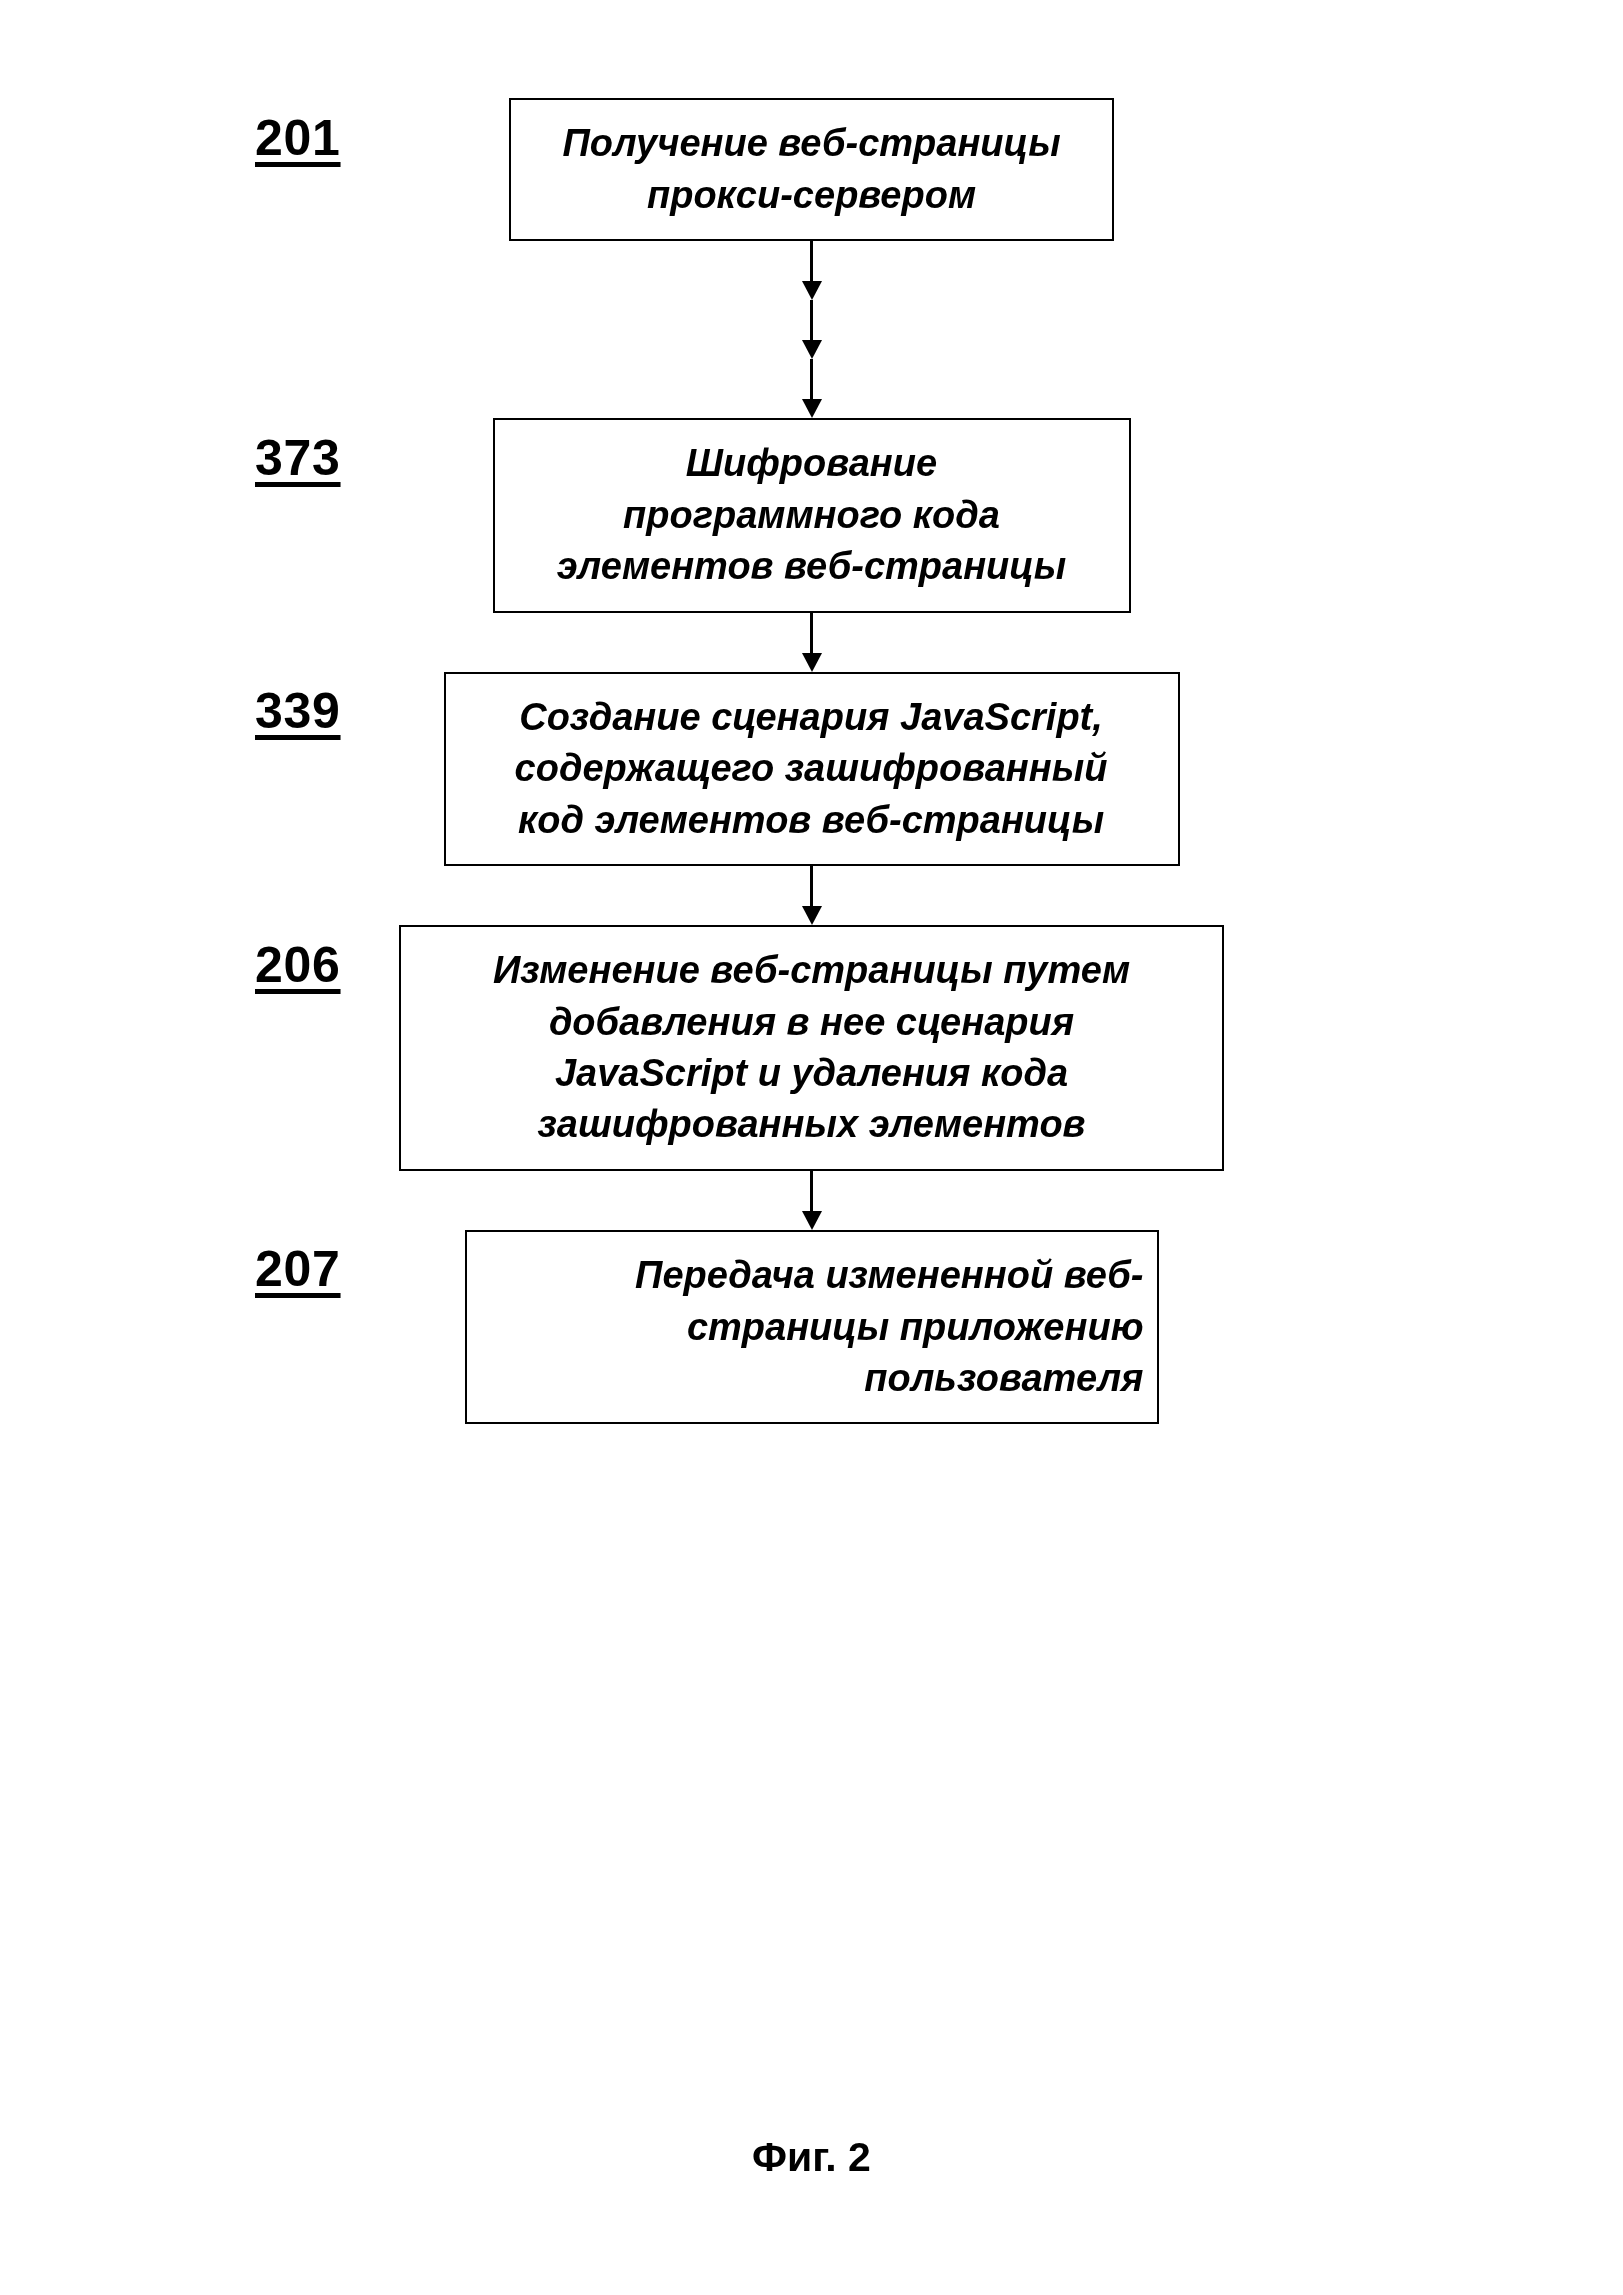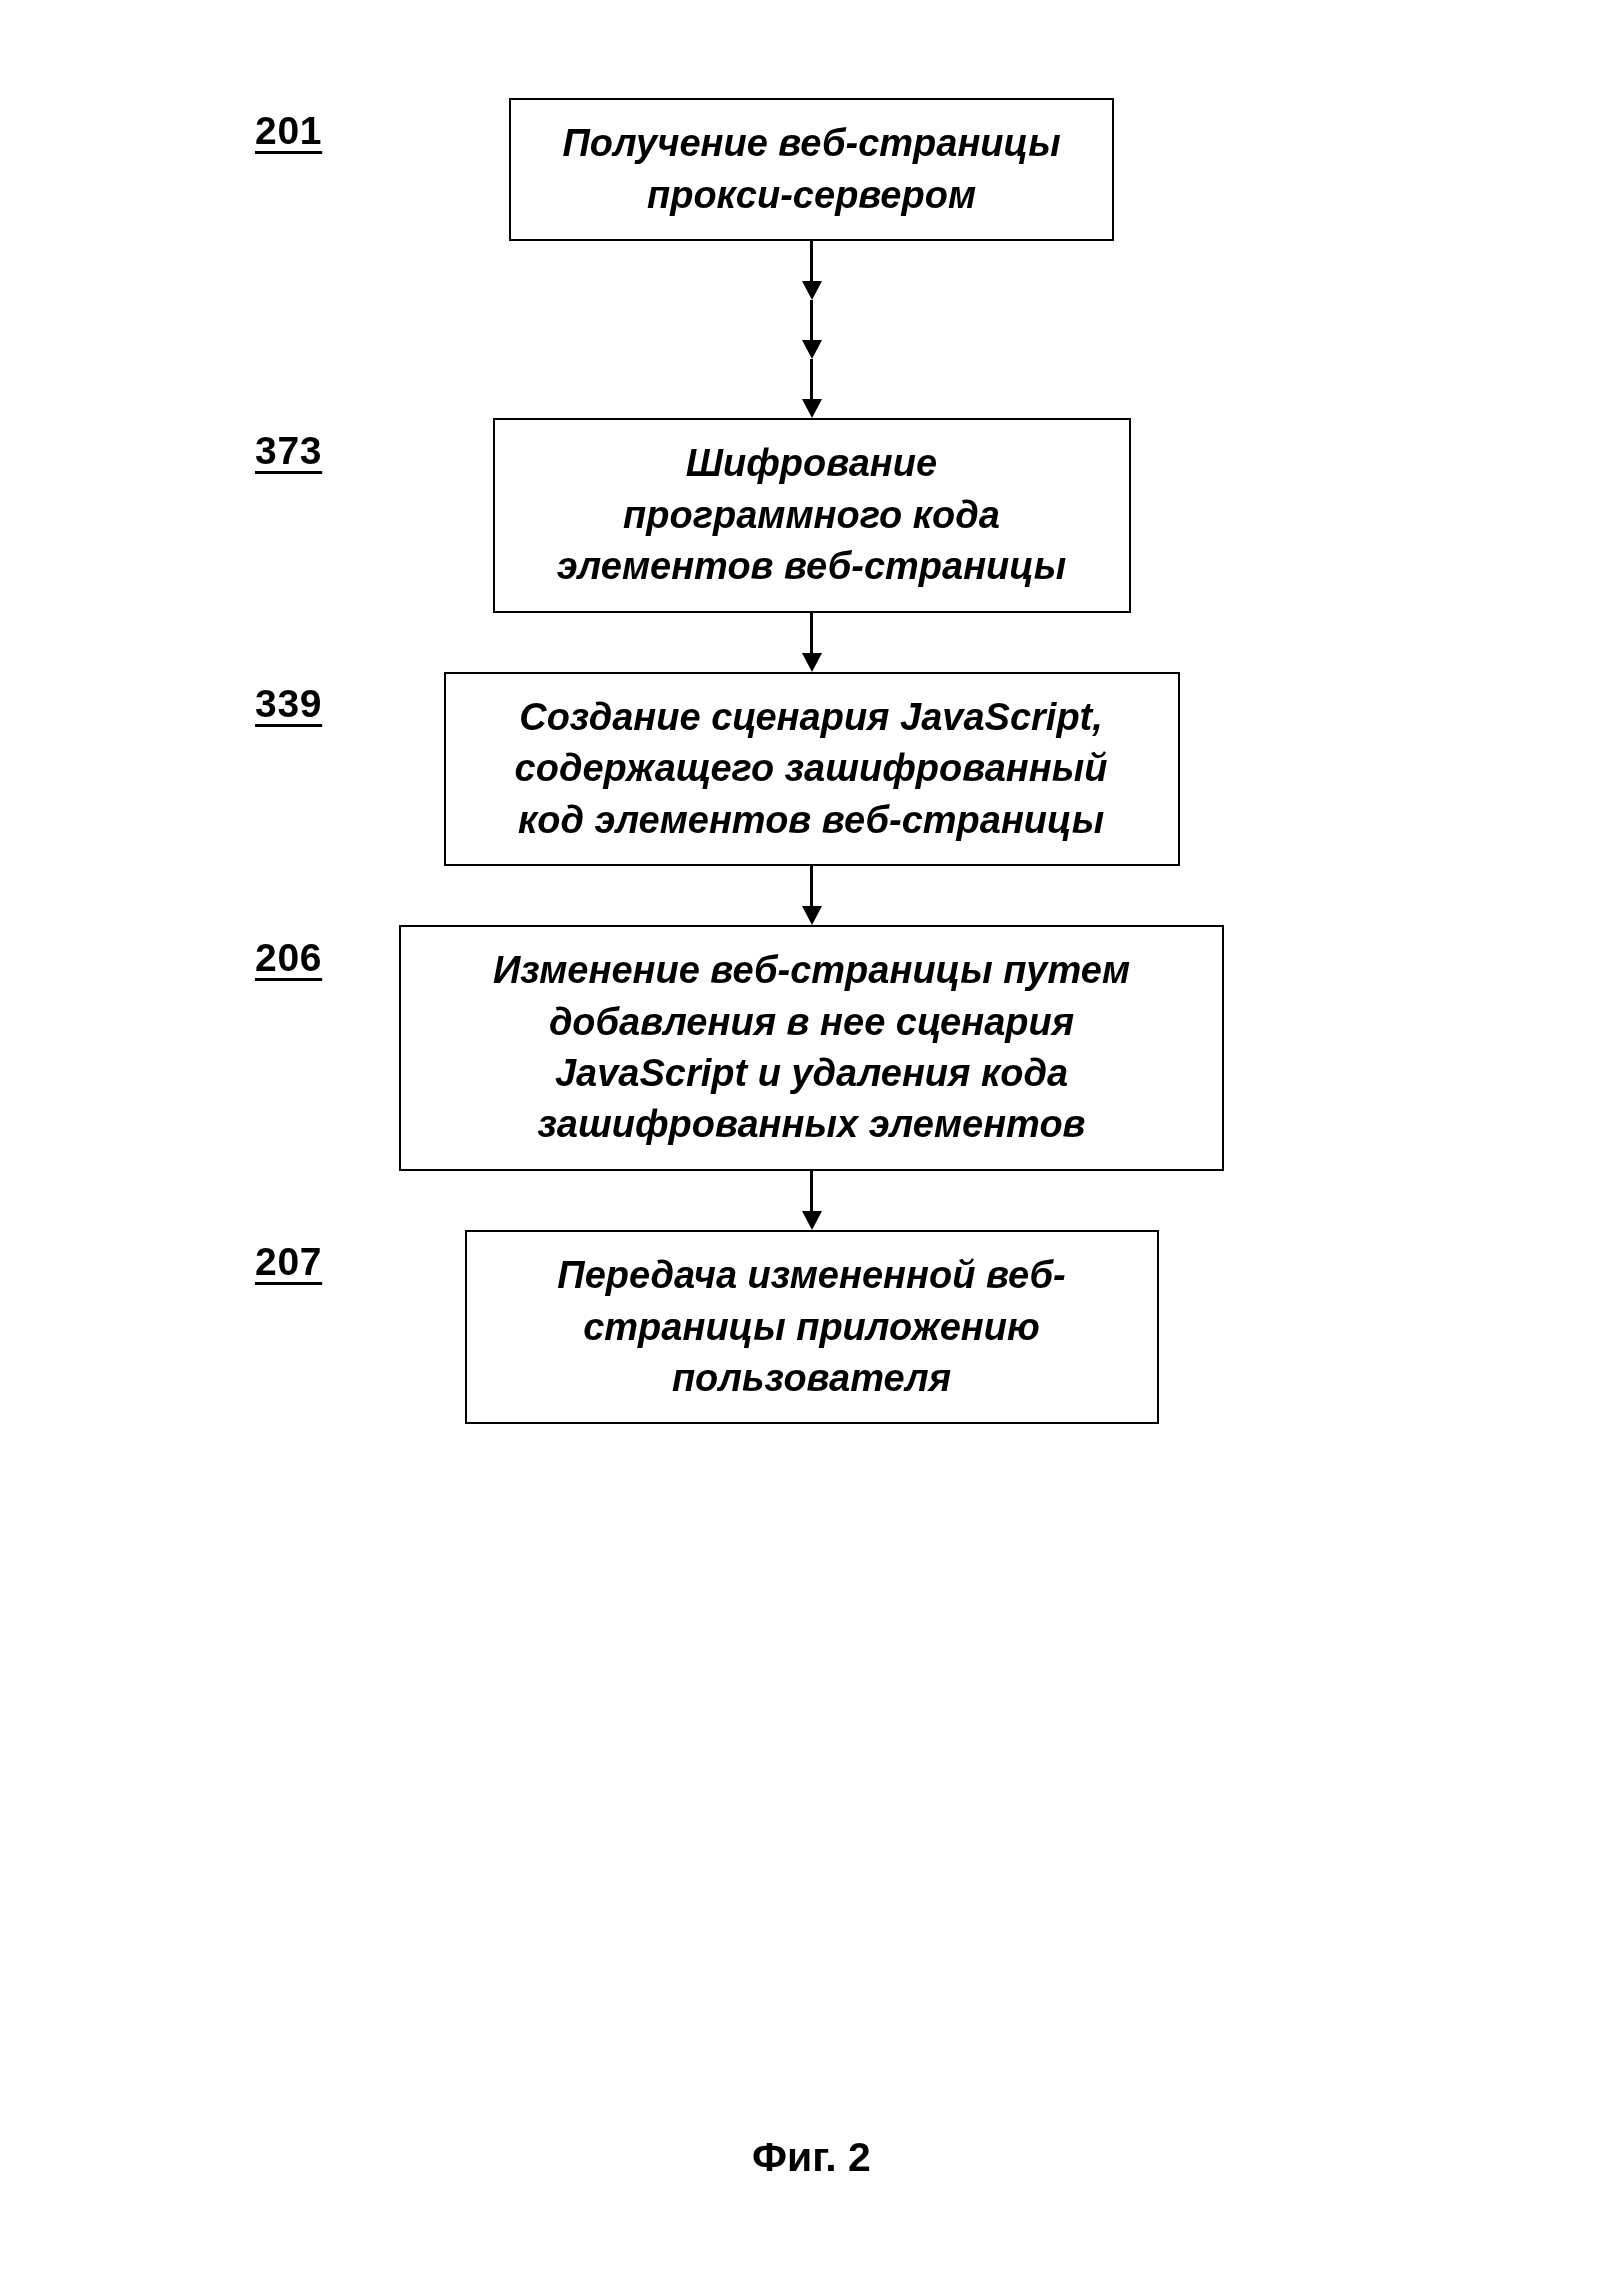--- a/index.html
+++ b/index.html
@@ -28,21 +28,21 @@
   .step {
     position: relative;
     width: 100%;
     display: flex;
     justify-content: center;
   }
   .num {
     position: absolute;
     left: 255px;
     top: 10.5px;
-    font-size: 39px;
+    font-size: 50px;
     font-weight: bold;
     text-decoration: underline;
     text-underline-offset: 6.5px;
     letter-spacing: 0.7px;
   }
   .box {
     border: 2px solid #000000;
     box-sizing: border-box;
     text-align: center;
     font-size: 38px;
@@ -52,21 +52,21 @@
     white-space: pre-line;
     background: #ffffff;
     font-style: italic;
   }
   .s1 .box { width: 605px; }
   .s2 .box { width: 573px; }
   .s3 .box { width: 478px; }
   .s4 .box { width: 638px; }
   .s5 .box { width: 736px; padding-left: 12px; }
   .s6 .box { width: 825px; }
-  .s7 .box { width: 694px; }
+  .s7 .box { width: 694px; text-align: right; }
   .arrow {
     height: 59px;
     display: flex;
     flex-direction: column;
     align-items: center;
   }
   .arrow .shaft {
     width: 2.6px;
     flex: 1 1 auto;
     background: #000000;

